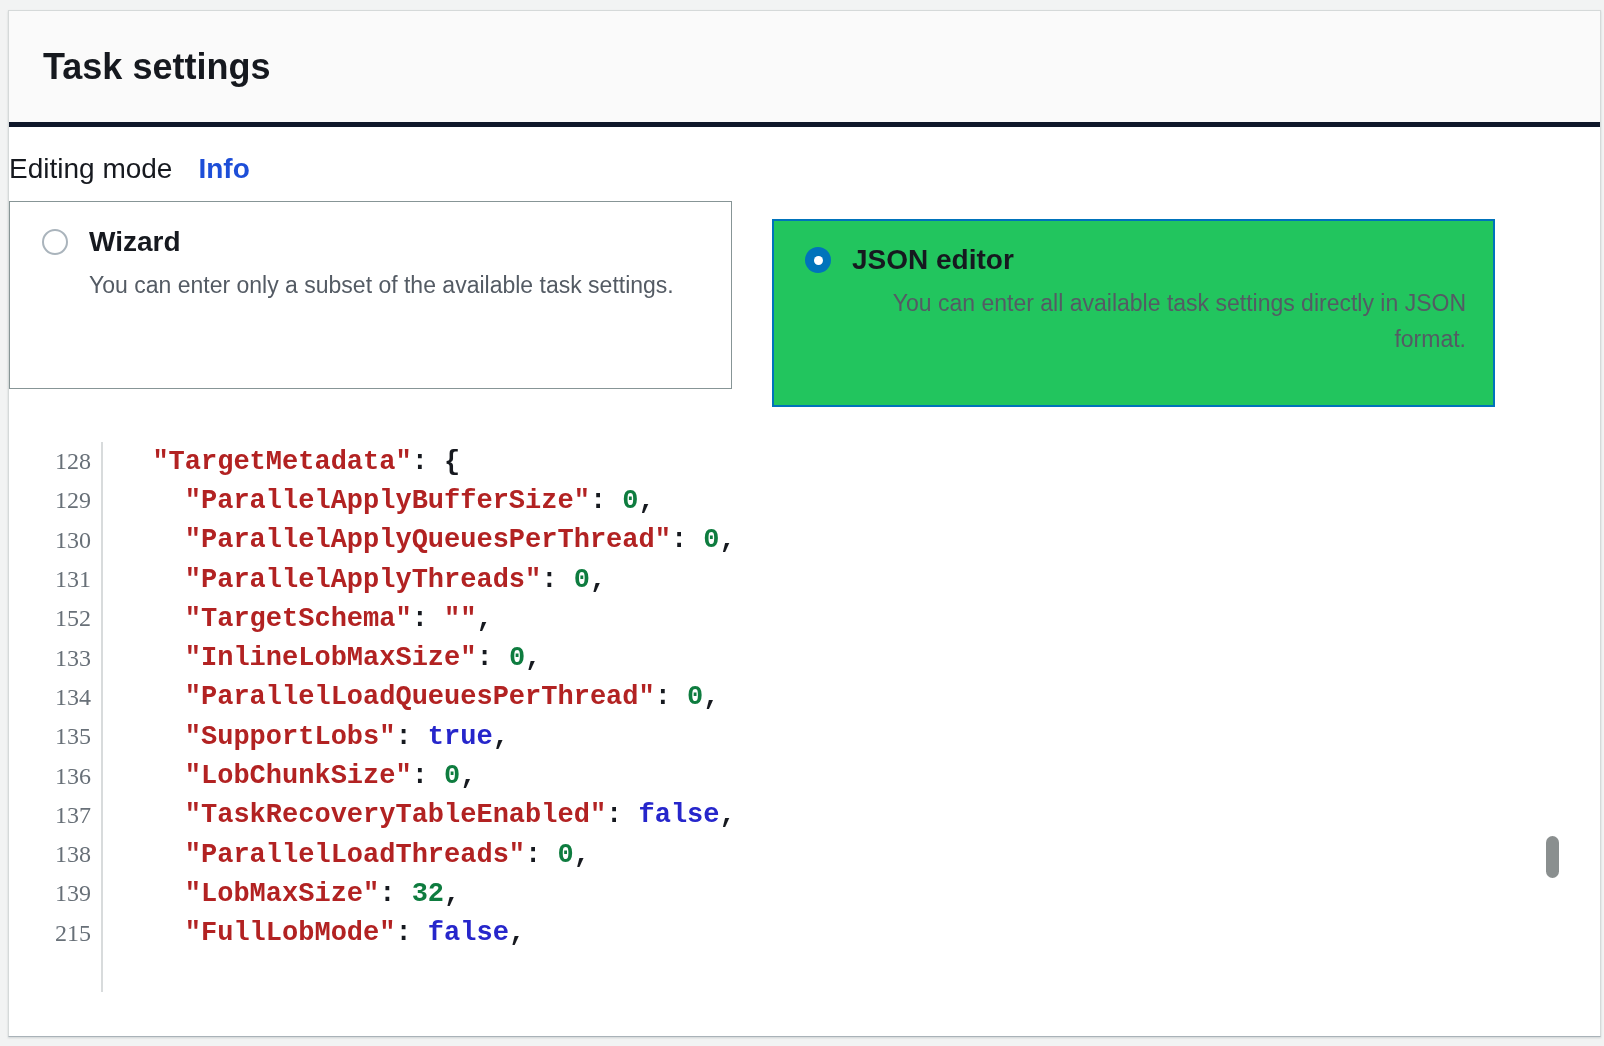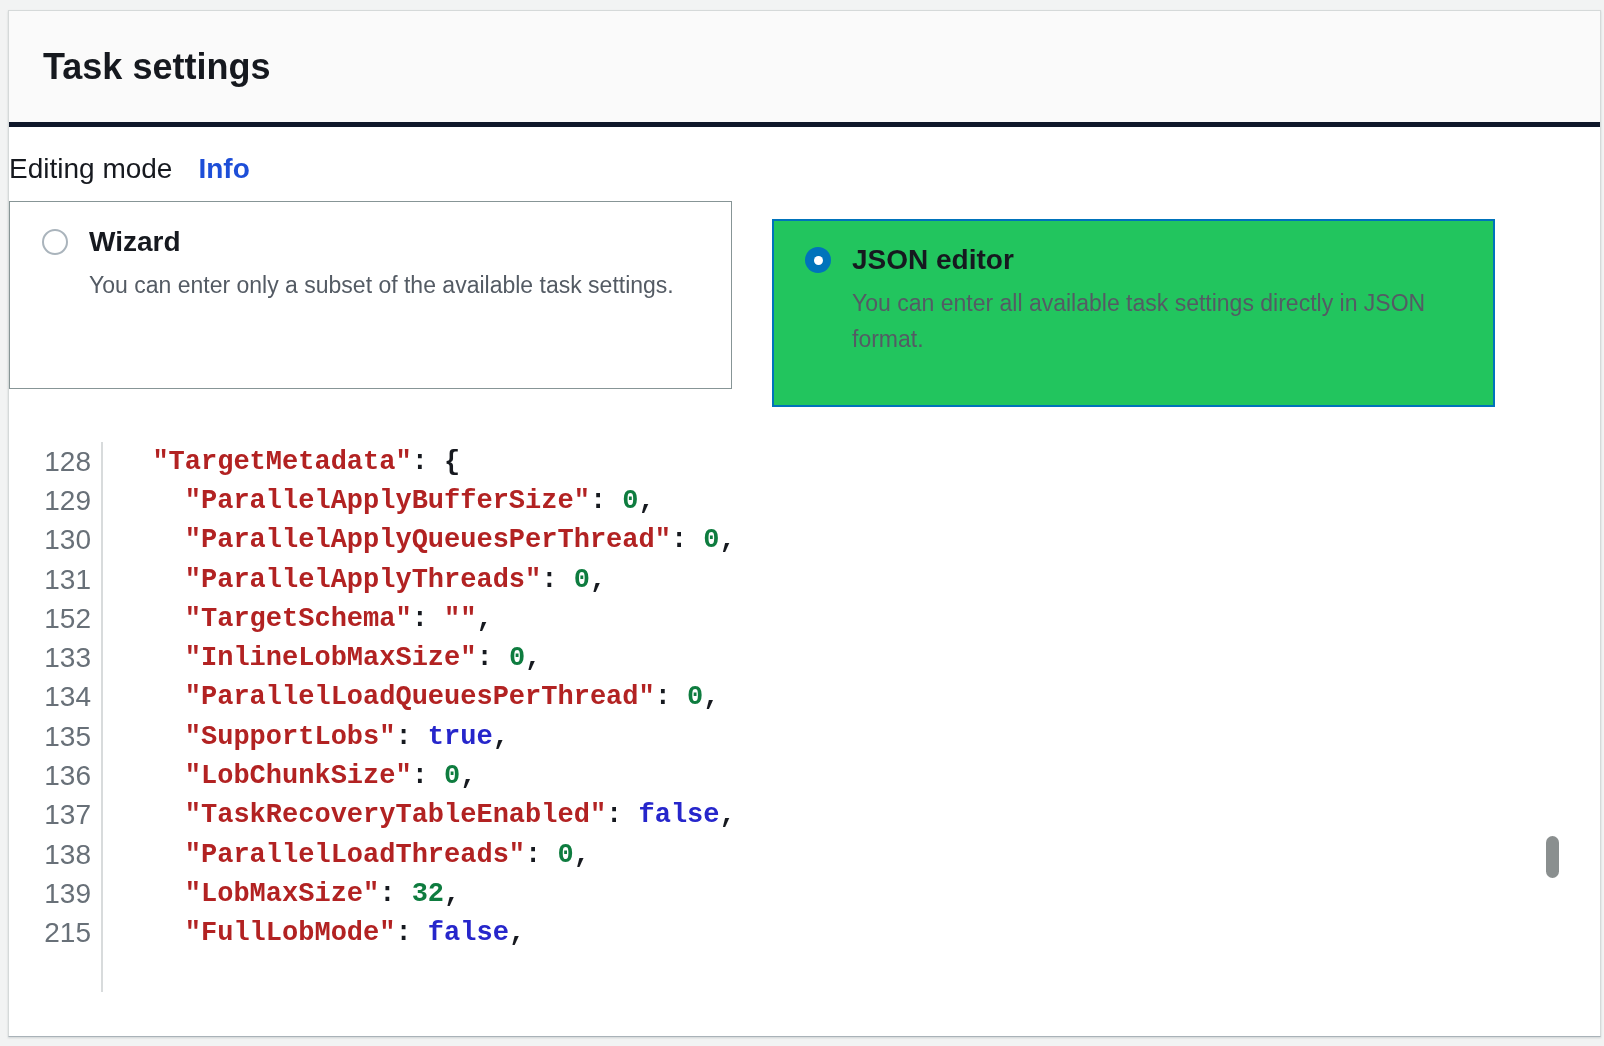--- a/index.html
+++ b/index.html
@@ -61,31 +61,31 @@
   }
   .radio.checked { border:none; background:#0073bb; }
   .radio.checked .radio-dot { width:9px; height:9px; border-radius:50%; background:#ffffff; }
   .tile-label { margin-left:21px; font-size:28px; font-weight:700; color:#16191f; }
   .tile-desc {
     margin:9px 0 0 47px;
     font-size:23px; line-height:36px;
     color:#545b64;
   }
   .tile-desc.oneline { white-space:nowrap; }
-  .tile-desc.wrap { max-width:665px; }
+  .tile-desc.wrap { max-width:665px;text-align:right; }
 
   
   .editor { margin-top:35px; position:relative; cursor:text; }
   .code-row { display:flex; height:39.3px; align-items:center; }
   .gutter {
     width:94px; flex:0 0 auto; align-self:stretch;
     text-align:right; padding-right:10px;
     border-right:2px solid #d8dbdc;
-    font-family:Liberation Sans, sans-serif;
-    font-size:28px; color:#687078;
+    font-family:Liberation Serif, serif;
+    font-size:24px; color:#687078;
     display:flex; align-items:center; justify-content:flex-end;
   }
   .code-text {
     padding-left:17px;
     font-family:"Liberation Mono", monospace;
     font-size:27px; font-weight:700;
     white-space:pre;
     color:#16191f;
   }
   .tok-key { color:#b22222; }

